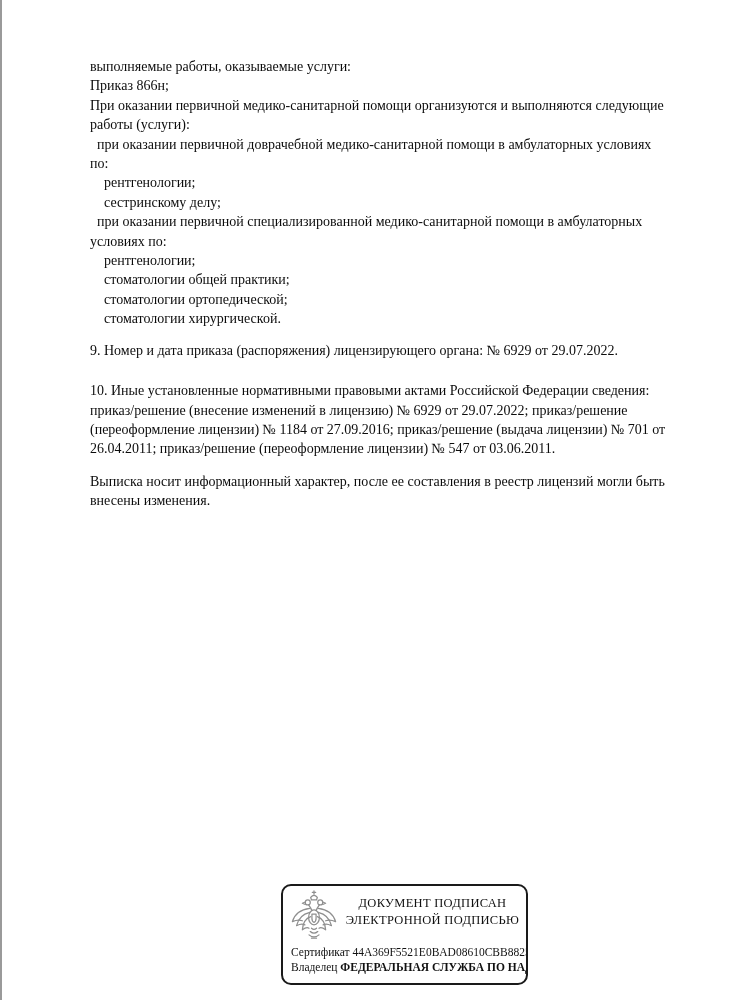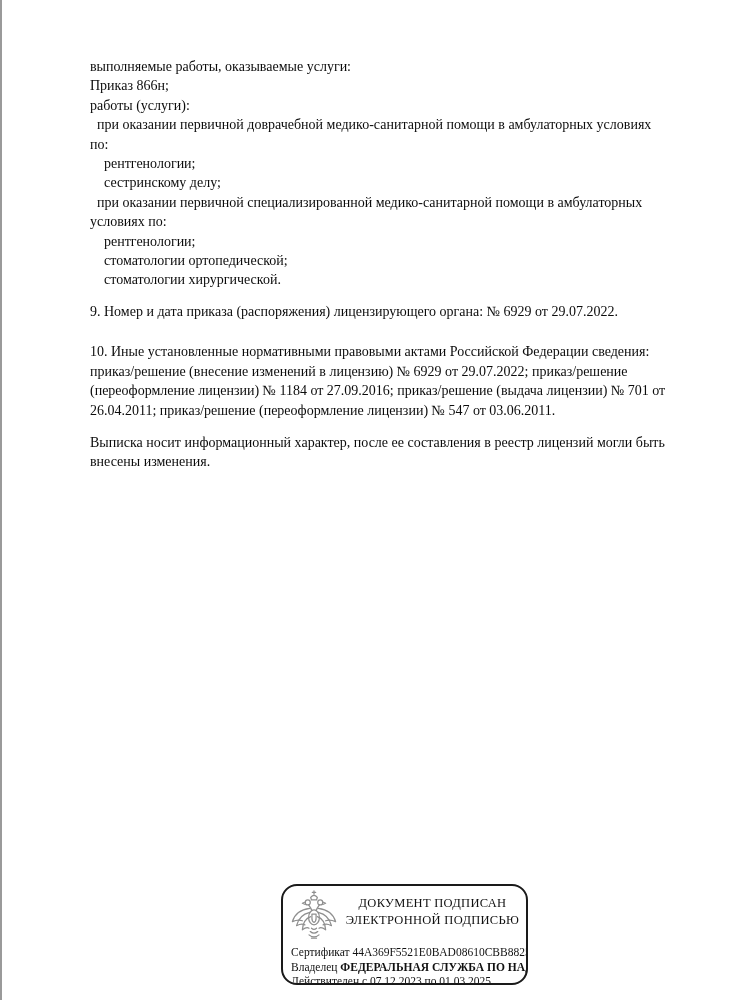--- a/index.html
+++ b/index.html
@@ -42,21 +42,21 @@
   .para-10       { margin-bottom: 13px; }
 
   
   .stamp {
     position: absolute;
     left: 281px;
     top: 884px;
     width: 243px;
     height: 97px;
     border: 2px solid #1a1a1a;
-    border-radius: 16px;
+    border-radius: 10px;
     background: #ffffff;
     overflow: hidden;
   }
   .stamp-top {
     display: flex;
     align-items: flex-start;
   }
   .stamp-emblem {
     width: 50px;
     height: 54px;
@@ -89,28 +89,30 @@
 
 <div class="page">
 
   <div class="page-edge"></div>
 
   <div class="doc-body">
 
     <div class="para para-services">
         <div class="line">выполняемые работы, оказываемые услуги:</div>
         <div class="line">Приказ 866н;</div>
+        <div class="line">При оказании первичной медико-санитарной помощи организуются и выполняются следующие</div>
         <div class="line">работы (услуги):</div>
         <div class="line">  при оказании первичной доврачебной медико-санитарной помощи в амбулаторных условиях</div>
         <div class="line">по:</div>
         <div class="line">    рентгенологии;</div>
         <div class="line">    сестринскому делу;</div>
         <div class="line">  при оказании первичной специализированной медико-санитарной помощи в амбулаторных</div>
         <div class="line">условиях по:</div>
         <div class="line">    рентгенологии;</div>
+        <div class="line">    стоматологии общей практики;</div>
         <div class="line">    стоматологии ортопедической;</div>
         <div class="line">    стоматологии хирургической.</div>
       </div>
 
     <div class="para para-9">
         <div class="line">9. Номер и дата приказа (распоряжения) лицензирующего органа: № 6929 от 29.07.2022.</div>
       </div>
 
     <div class="para para-10">
         <div class="line">10. Иные установленные нормативными правовыми актами Российской Федерации сведения:</div>
@@ -162,17 +164,16 @@
         </svg>
       </div>
       <div class="stamp-title">
         <div>ДОКУМЕНТ ПОДПИСАН</div>
         <div>ЭЛЕКТРОННОЙ ПОДПИСЬЮ</div>
       </div>
     </div>
     <div class="stamp-lines">
       <div class="row"><span>Сертификат </span><span>44A369F5521E0BAD08610CBB88257ED3</span></div>
       <div class="row"><span>Владелец </span><span class="owner-value">ФЕДЕРАЛЬНАЯ СЛУЖБА ПО НАДЗОРУ В СФ</span></div>
-      <div class="row"><span>Действителен с 07.12.2023 по 01.03.2025</span></div>
     </div>
   </div>
 
 </div>
 
 </body></html>

